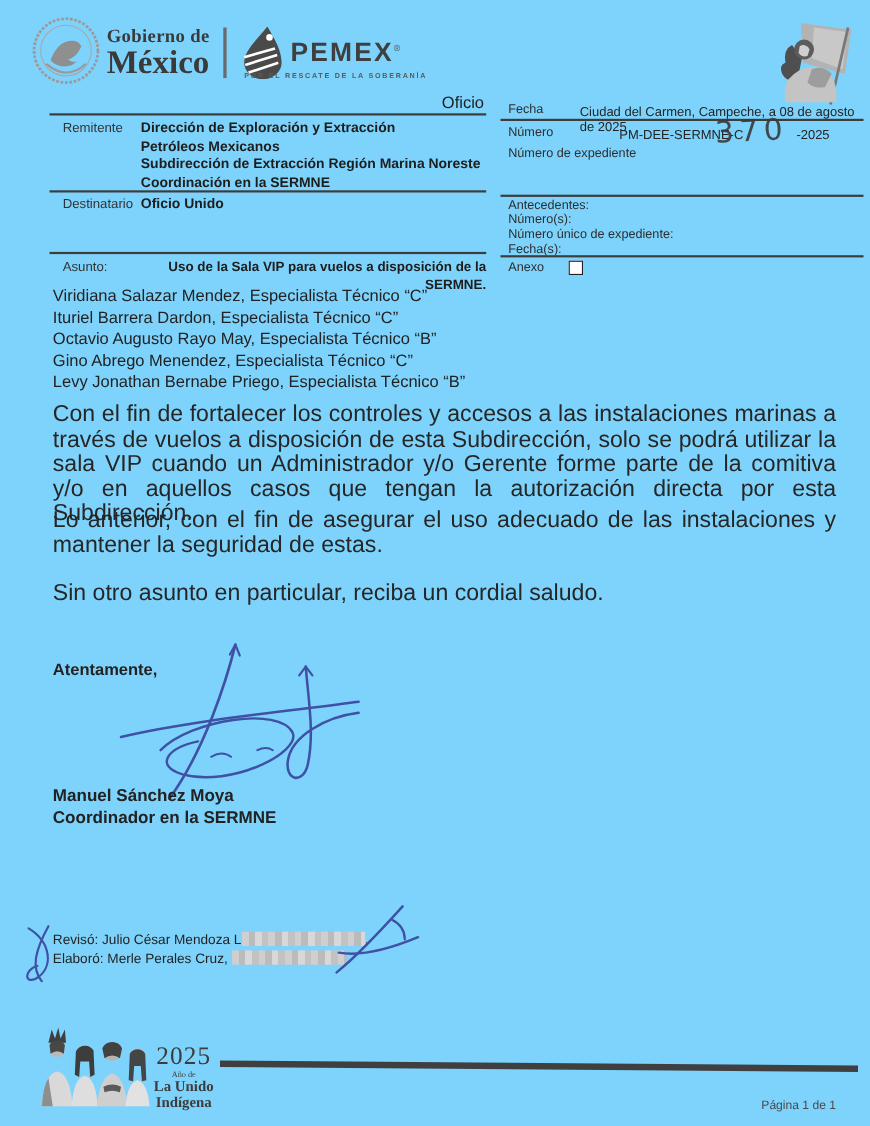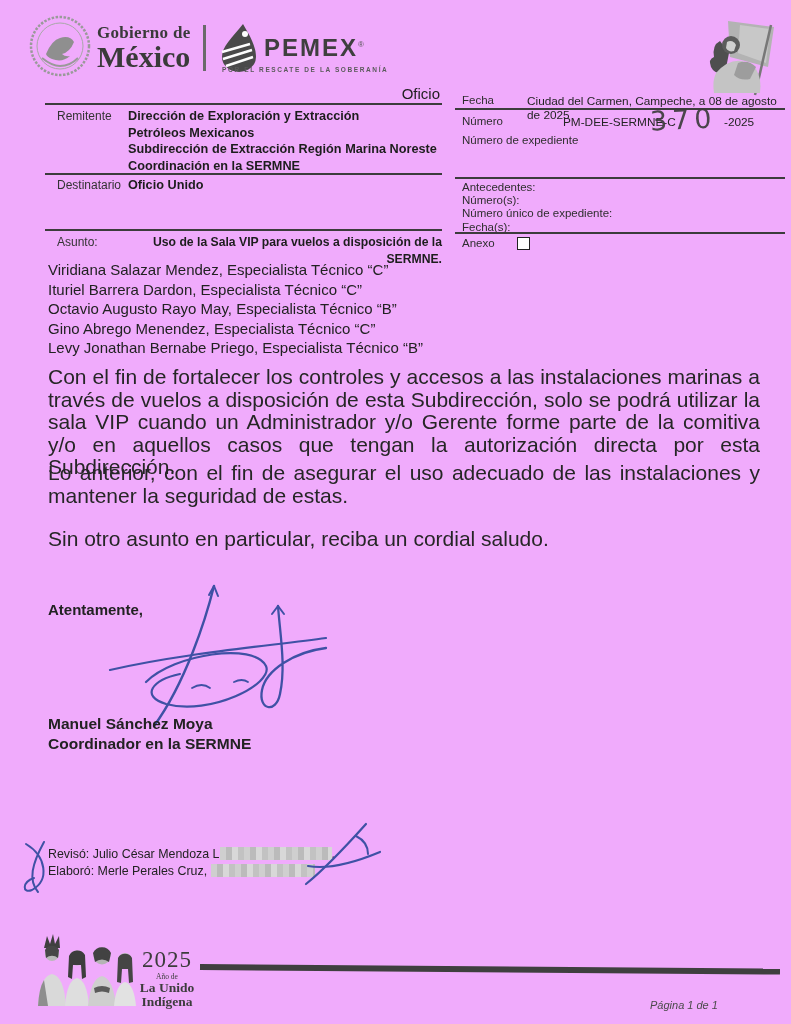--- a/index.html
+++ b/index.html
@@ -1,18 +1,18 @@
 <!DOCTYPE html>
 <html><head>
 <meta charset="utf-8">
 <style>
   html,body{margin:0;padding:0;background:#e8e8e8;}
   .page{
     position:relative;width:791px;height:1024px;margin:0 auto;
-    background:#f0abfc;overflow:hidden;
+    background:#7dd3fc;overflow:hidden;
     font-family:"Liberation Sans","DejaVu Sans",sans-serif;
     color:#2b2b2b;
   }
   .abs{position:absolute;}
   
   .gob-text{font-family:"Liberation Serif","DejaVu Serif",serif;font-weight:bold;color:#3a3a3a;line-height:1;}
   .gob-line1{font-size:17px;letter-spacing:.3px;}
   .gob-line2{font-size:30px;margin-top:1px;}
   .hdr-divider{width:3px;height:46px;background:#6a6a6a;}
   .pemex-word{font-size:24px;font-weight:bold;letter-spacing:2px;color:#3f3f3f;}
@@ -216,15 +216,15 @@
 
   <div class="abs yr" style="left:138px;top:948px;width:58px;">
     <div class="yr-num">2025</div>
     <div class="yr-sub">Año de</div>
     <div class="yr-line">La Unido</div>
     <div class="yr-line">Indígena</div>
   </div>
 
   <div class="abs footer-bar" style="left:200px;top:964px;width:580px;"></div>
 
-  <div class="abs pagenum" style="left:650px;top:999px;width:110px;text-align:left;font-style:italic;">Página 1 de 1</div>
+  <div class="abs pagenum" style="left:650px;top:999px;width:110px;text-align:right;">Página 1 de 1</div>
 
 </div>
 
 </body></html>

